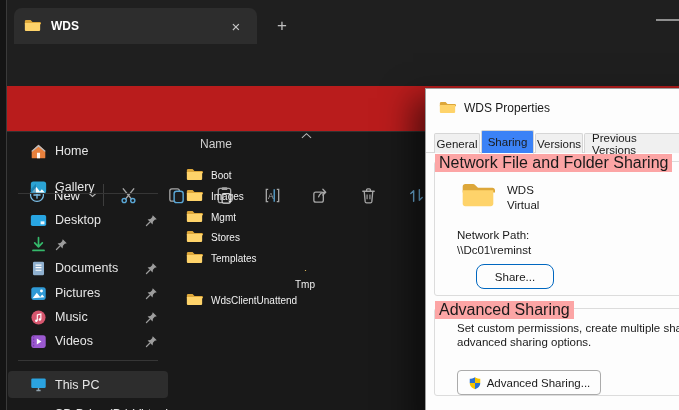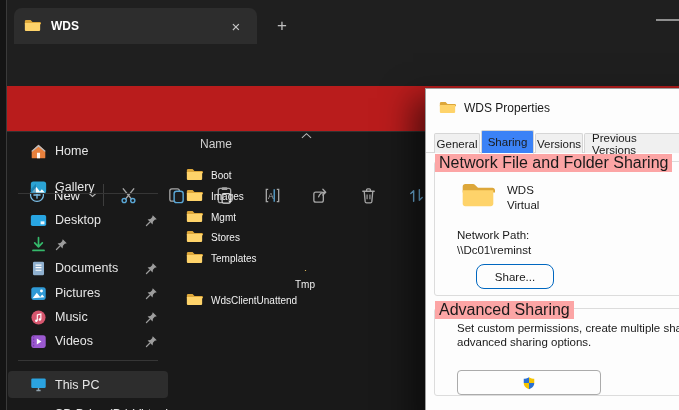--- a/index.html
+++ b/index.html
@@ -395,15 +395,16 @@
     <span class="group-legend">Advanced Sharing</span>
     <span class="dlg-text" style="left:22px;top:13px;">Set custom permissions, create multiple shares, and set other</span>
     <span class="dlg-text" style="left:22px;top:27px;">advanced sharing options.</span>
     <div class="adv-btn">
       <svg width="14" height="14" viewBox="0 0 16 16">
           <path d="M8 1.5C6 2.8 3.5 3.2 2 3.2V8h6z" fill="#2a70d1"></path>
           <path d="M8 1.5c2 1.3 4.5 1.7 6 1.7V8H8z" fill="#f5c400"></path>
           <path d="M2 8h6v7c-3-1-6-3.2-6-7z" fill="#f5c400"></path>
           <path d="M8 8h6c0 3.8-3 6-6 7z" fill="#2a70d1"></path>
         </svg>
+      <span>Advanced Sharing...</span>
     </div>
   </div>
 </div>
 
 </body></html>

